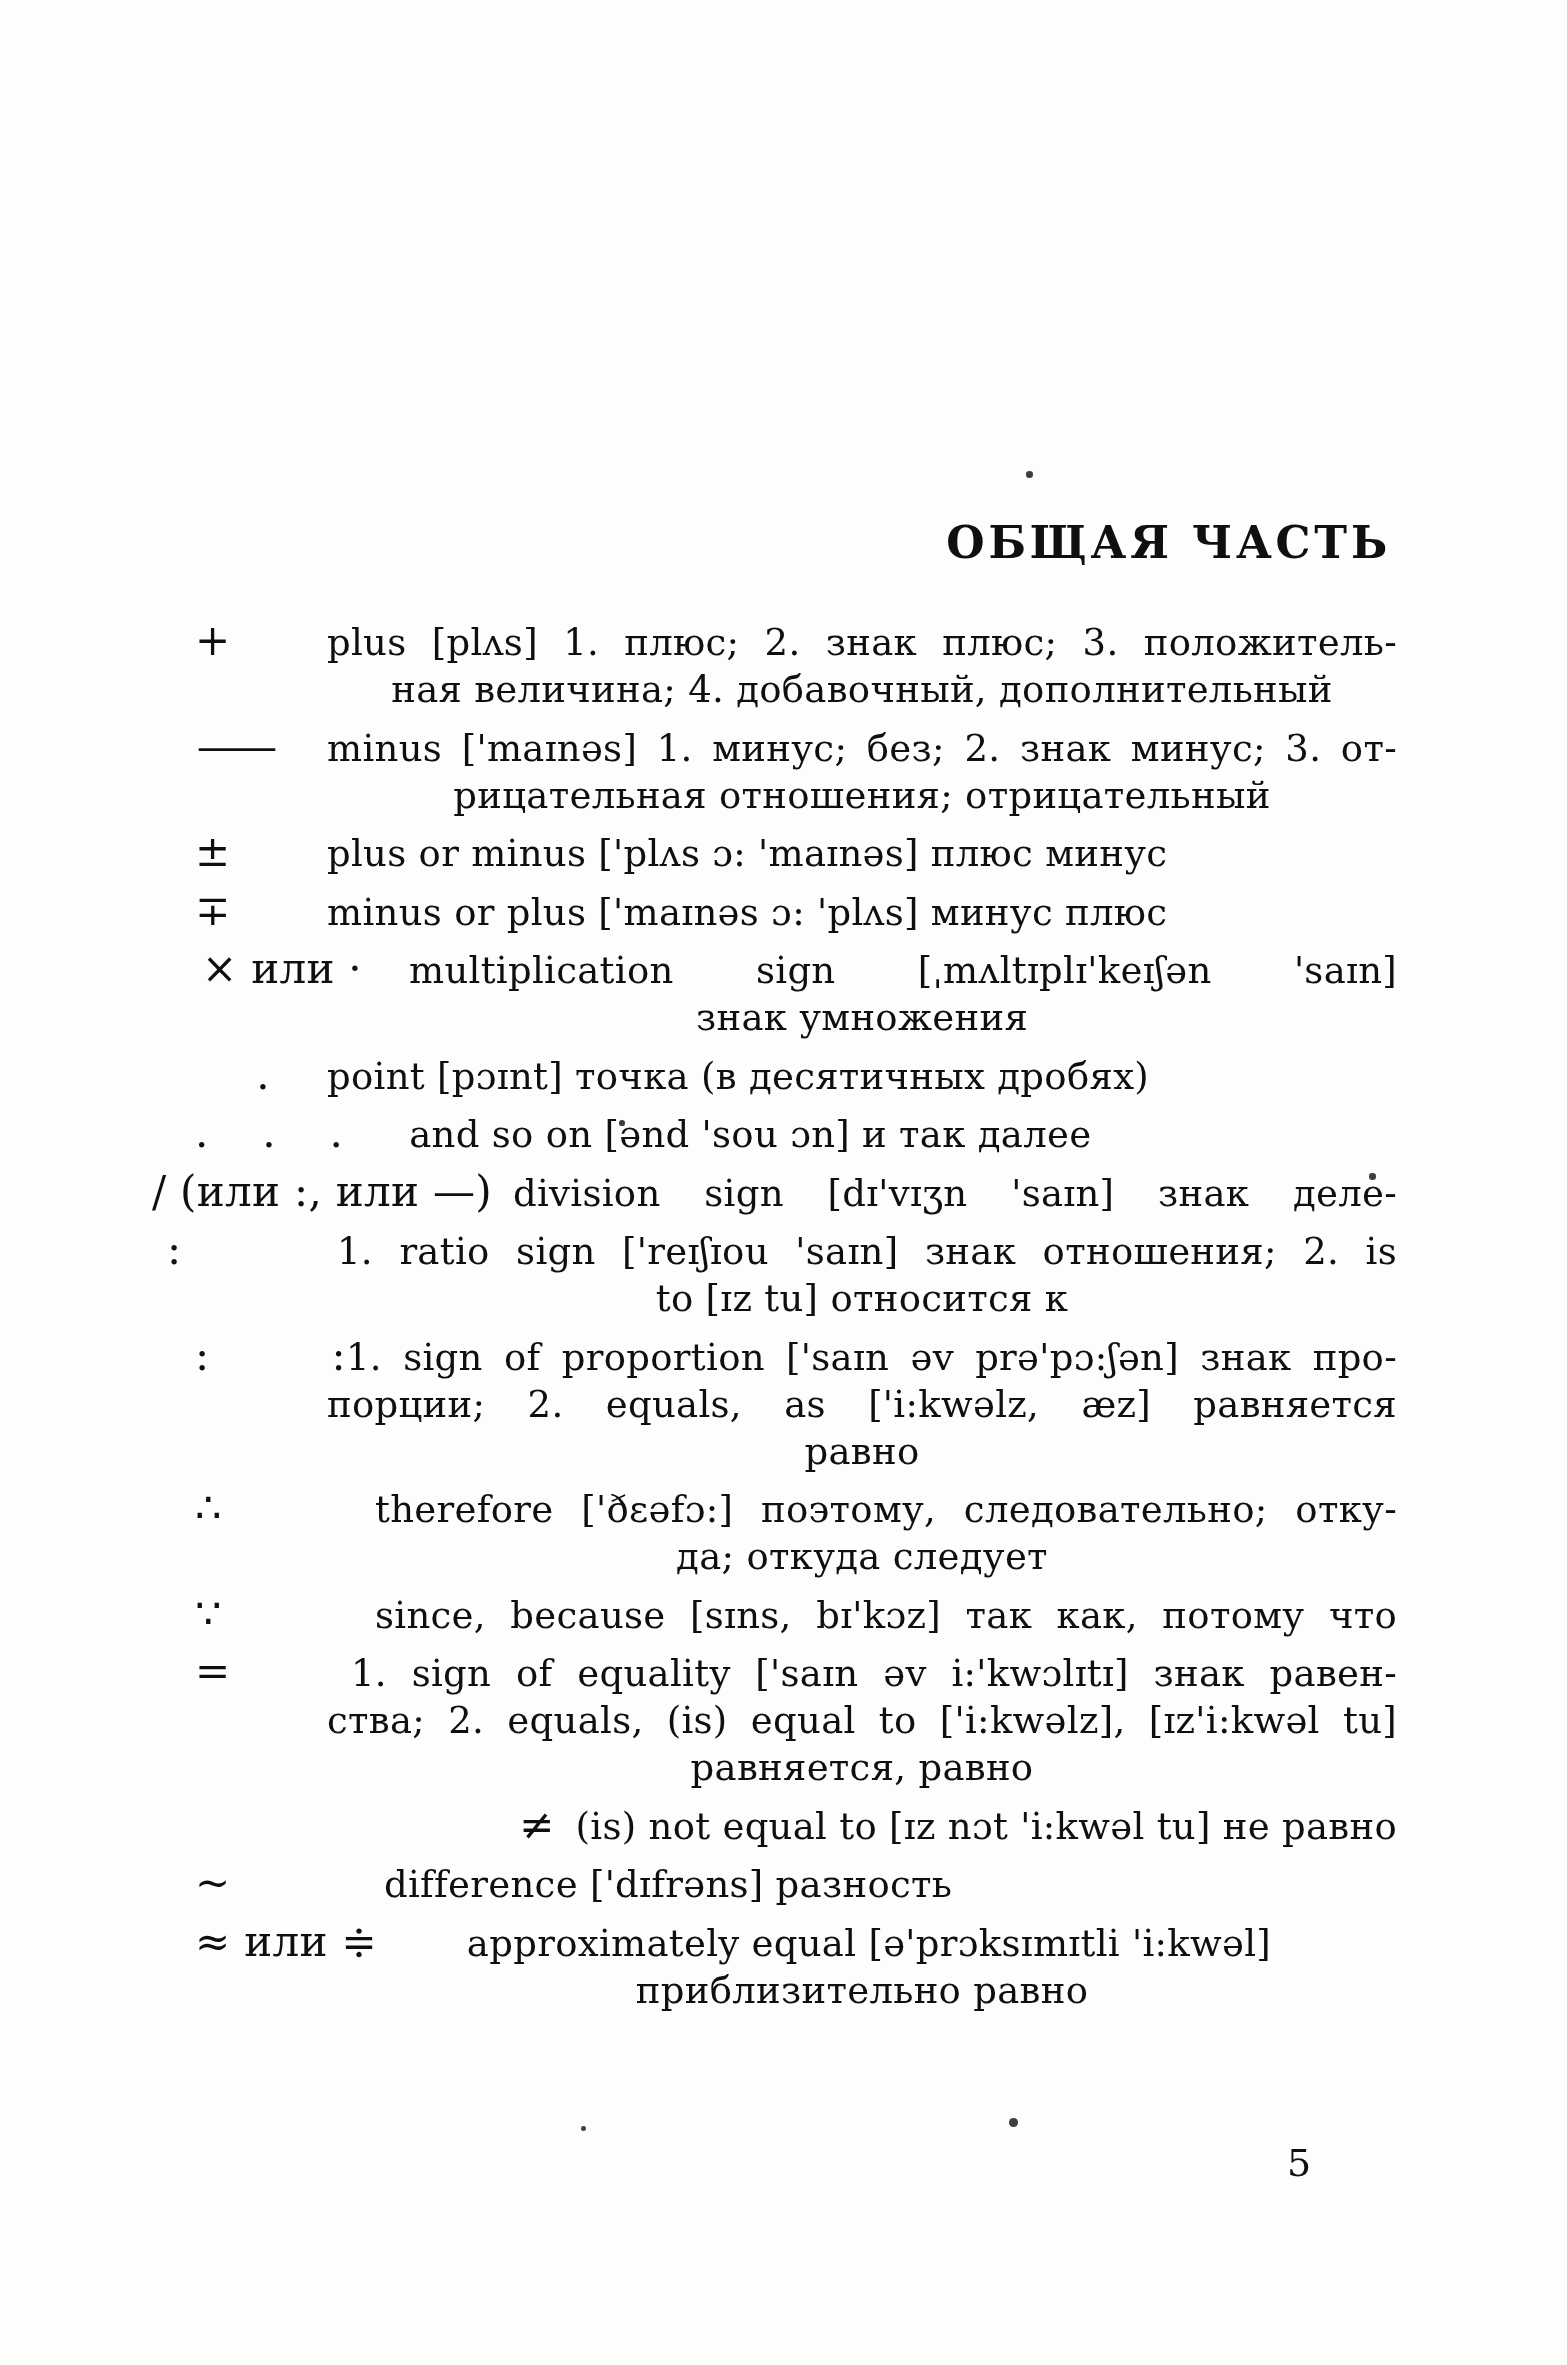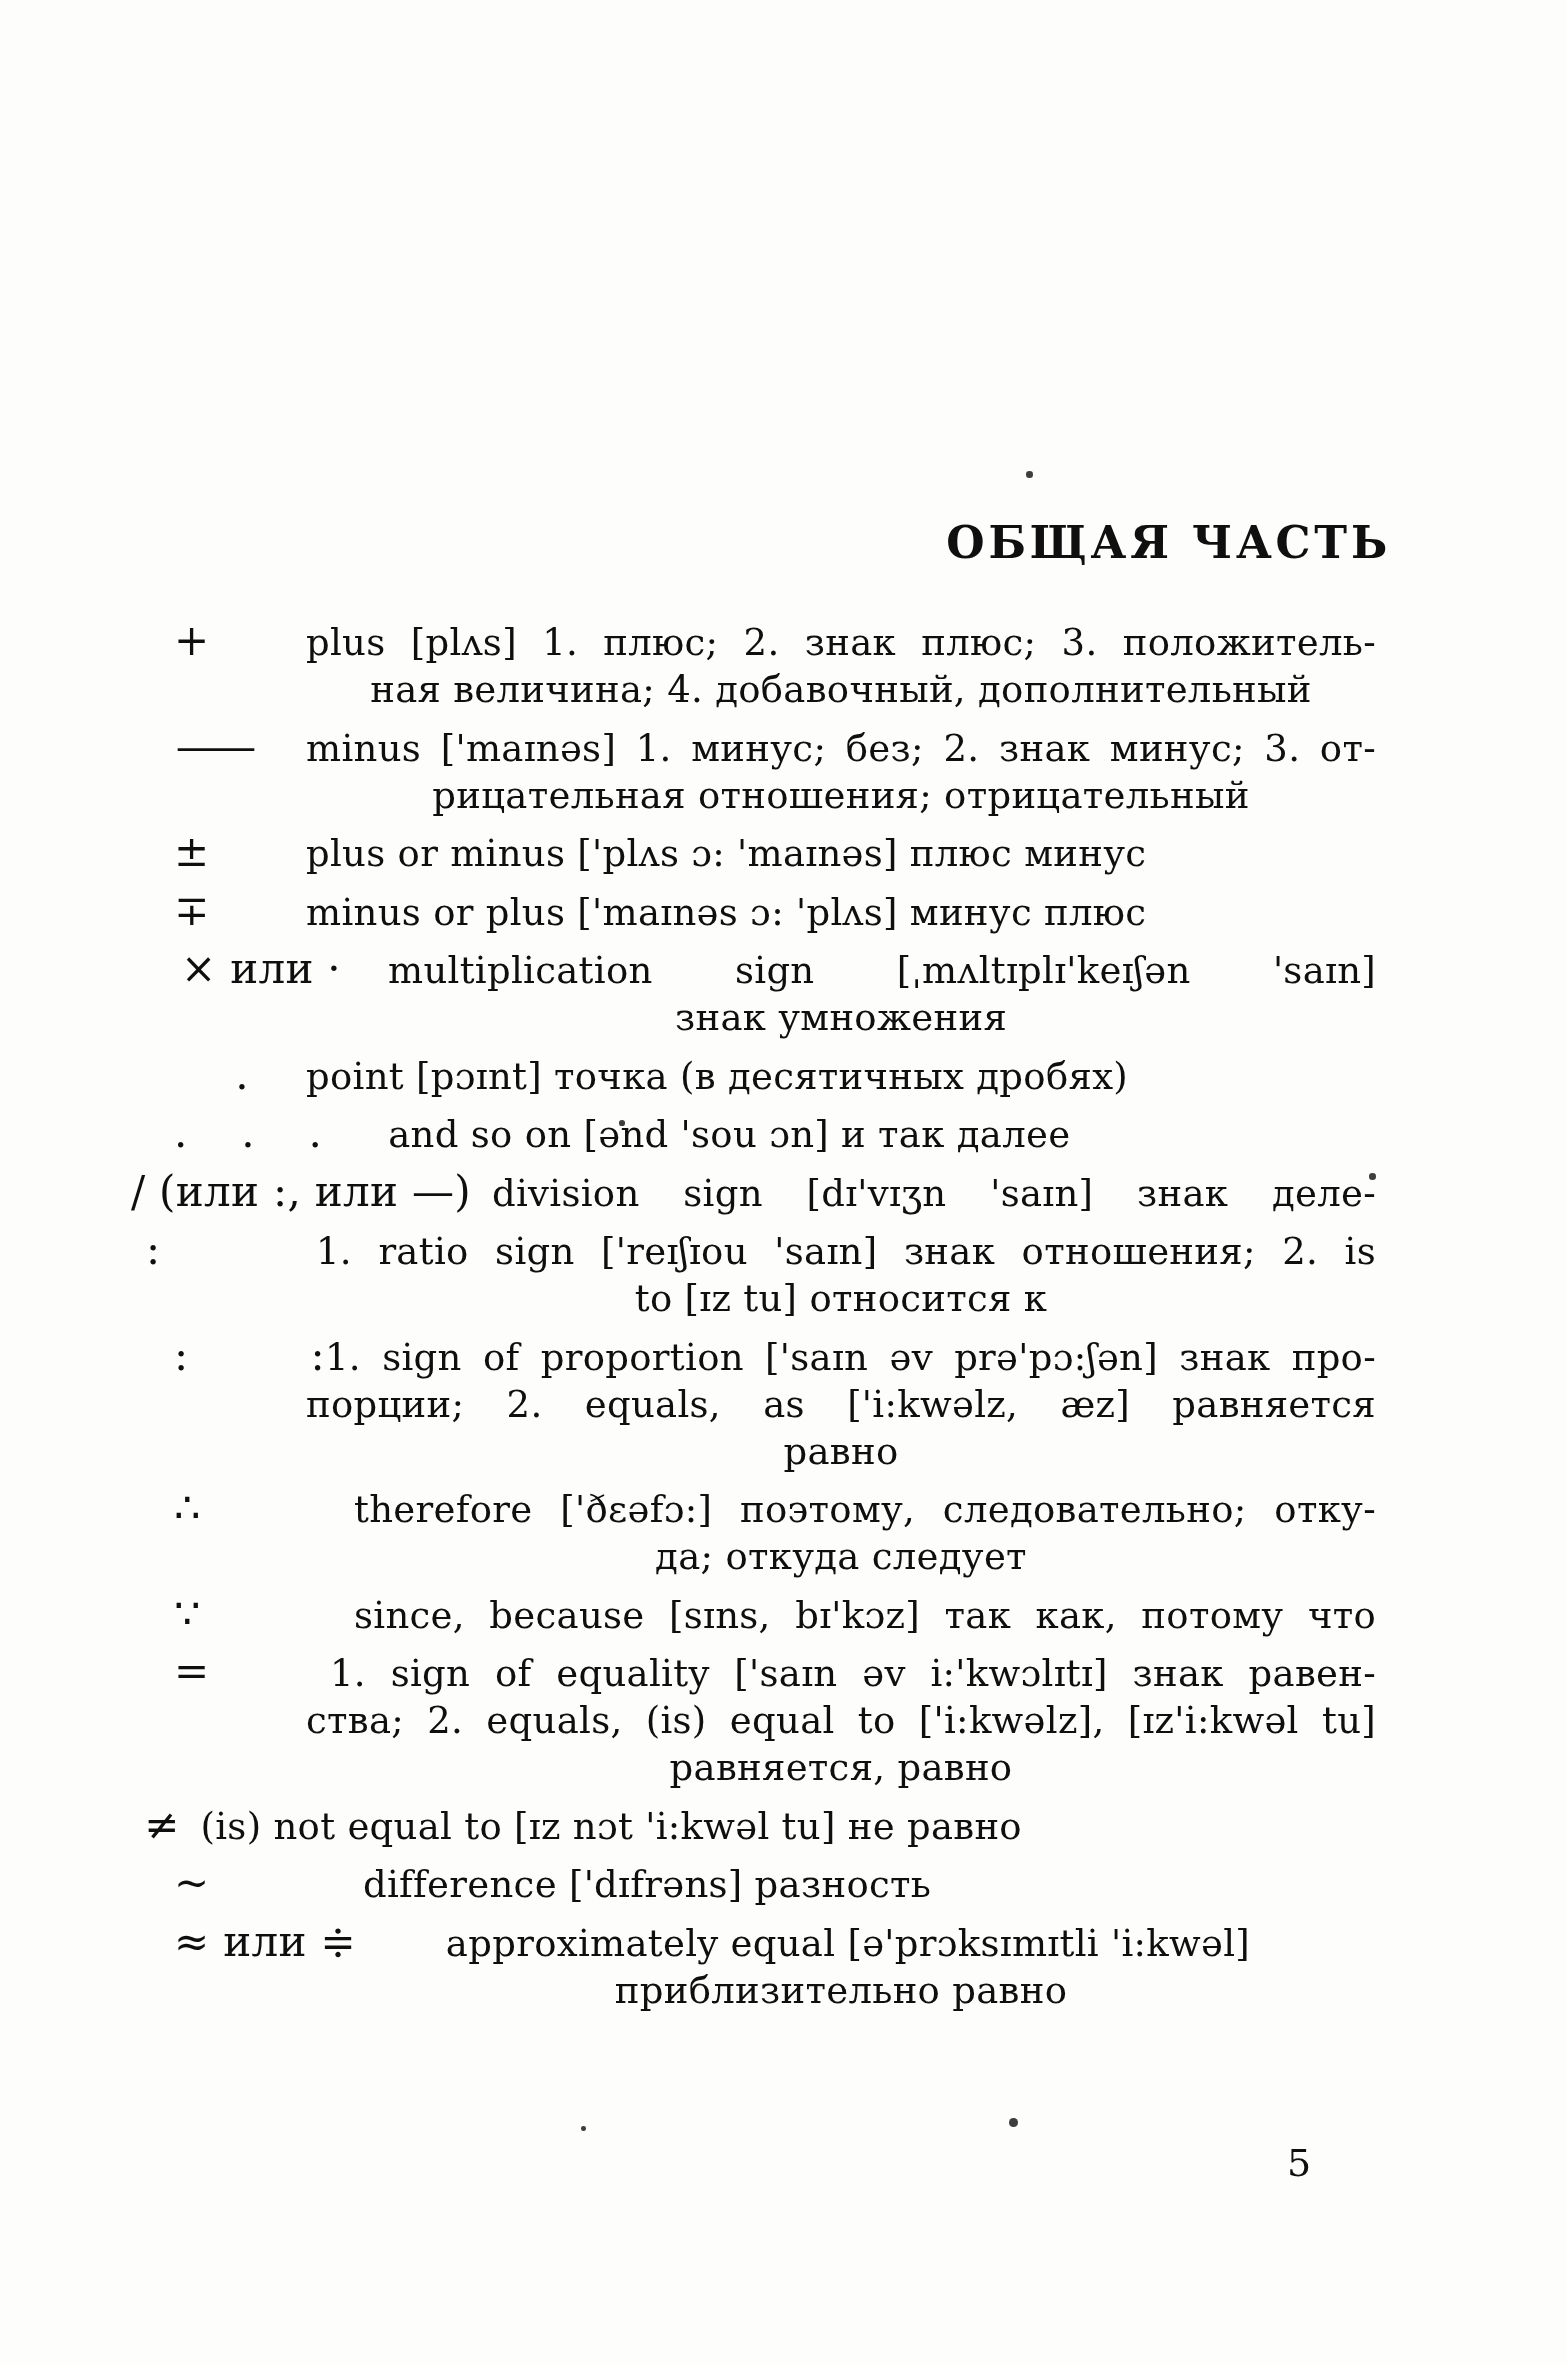--- a/index.html
+++ b/index.html
@@ -16,21 +16,21 @@
     position:absolute;
     top:517px; left:189px; width:1202px;
     text-align:right;
     font-size:44px;
     font-weight:bold;
     letter-spacing:3.8px;
     white-space:nowrap;
   }
   .entries {
     position:absolute;
-    top:617px; left:174px; width:1202px;
+    top:617px; left:195px; width:1202px;
   }
   .entry { margin-bottom:9.5px; }
   .line {
     font-size:37px;
     line-height:47px;
     letter-spacing:0.3px;
   }
   .jz { text-align:justify; text-align-last:justify; }
   .cont { margin-left:132px;text-align:center; }
   .sym {
@@ -97,21 +97,21 @@
       </div>
       <div class="entry">
         <div class="line jz"><span class="sym" style="min-width: 180px;">∵</span>since, because [sɪns, bɪ'kɔz] так как, потому что</div>
       </div>
       <div class="entry">
         <div class="line jz"><span class="sym" style="min-width: 156px;">=</span>1. sign of equality ['saɪn əv i:'kwɔlɪtɪ] знак равен-</div>
         <div class="line jz cont">ства; 2. equals, (is) equal to ['i:kwəlz], [ɪz'i:kwəl tu]</div>
         <div class="line cont">равняется, равно</div>
       </div>
       <div class="entry">
-        <div class="line" style="margin-left: -30px;"><span class="sym" style="min-width: 0px; padding-right: 21px;">≠</span>(is) not equal to [ɪz nɔt 'i:kwəl tu] не равно</div>
+        <div class="line" style="margin-left: -30px; text-align: right;"><span class="sym" style="min-width: 0px; padding-right: 21px;">≠</span>(is) not equal to [ɪz nɔt 'i:kwəl tu] не равно</div>
       </div>
       <div class="entry">
         <div class="line"><span class="sym" style="min-width: 189px;">~</span>difference ['dɪfrəns] разность</div>
       </div>
       <div class="entry">
         <div class="line"><span class="sym" style="min-width: 0px; padding-right: 90px;">≈ или ≑</span>approximately equal [ə'prɔksɪmɪtli 'i:kwəl]</div>
         <div class="line cont">приблизительно равно</div>
       </div>
     </div>
 

